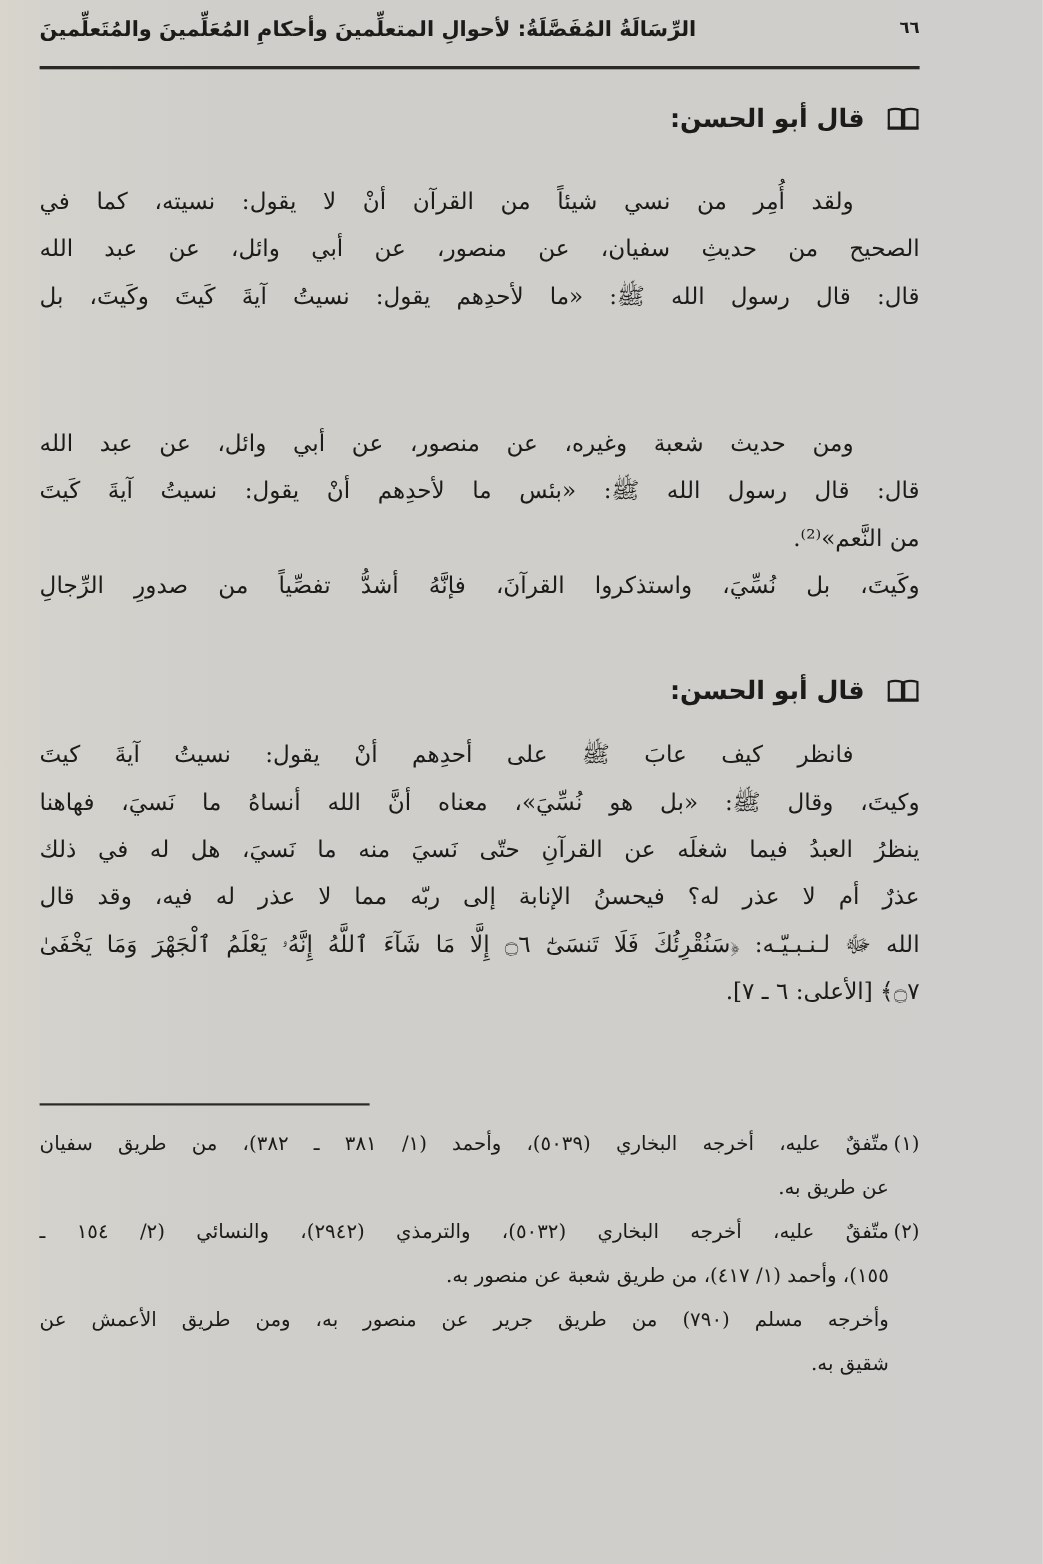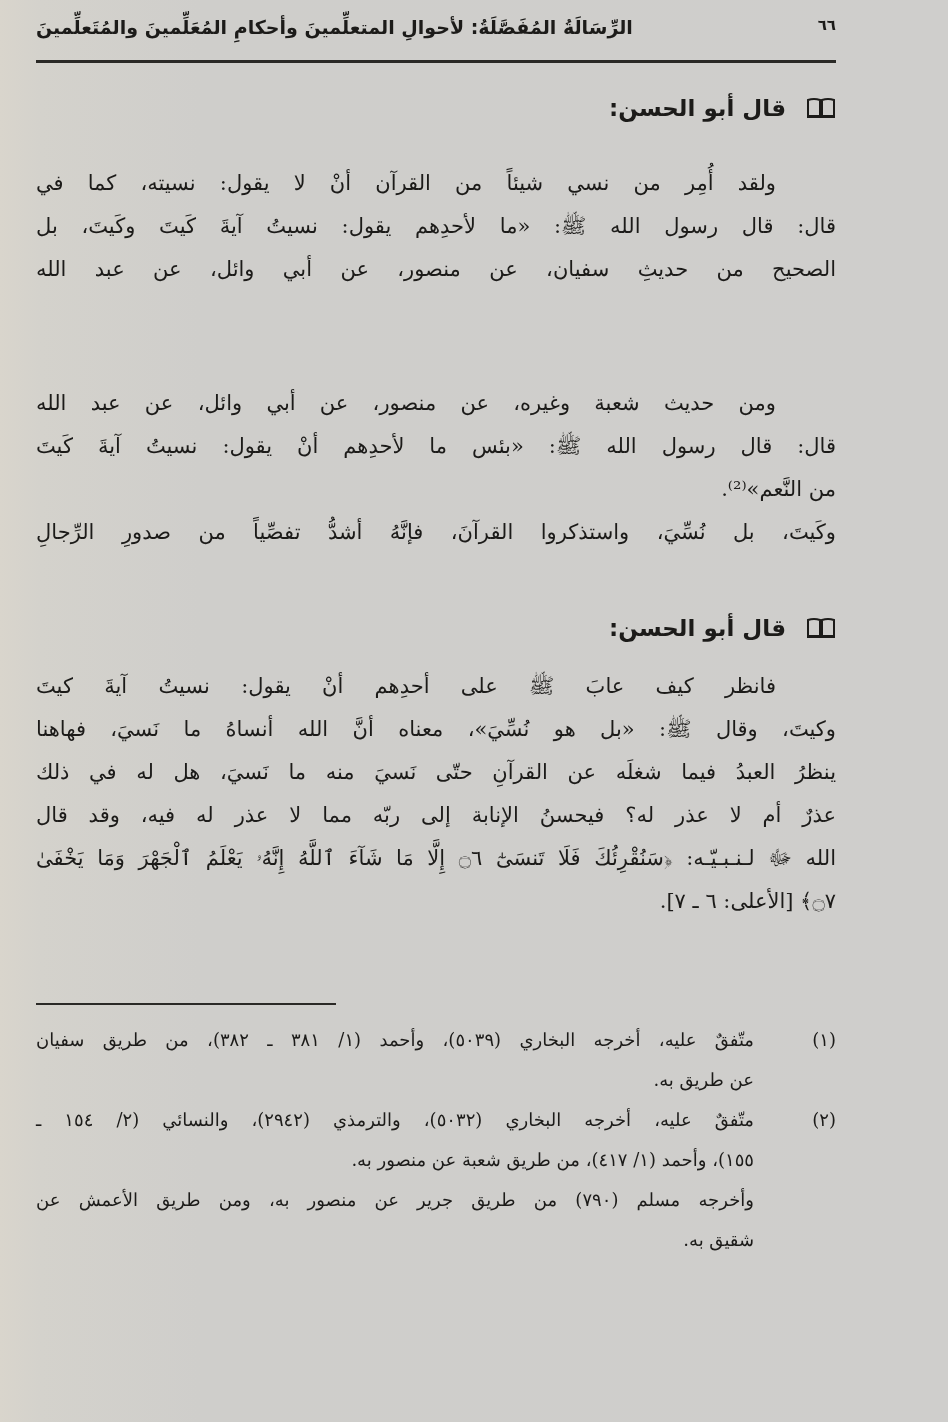--- a/index.html
+++ b/index.html
@@ -18,21 +18,21 @@
   .heading { position:absolute; right:0; display:flex; align-items:center; gap:20px; font-family:"DejaVu Sans", sans-serif; font-weight:bold; font-size:23px; }
   .book-icon { width:30px; height:22px; display:inline-block; }
   .para { position:absolute; left:0; right:0; font-size:21px; line-height:43px; text-align:justify; text-align-last:right; }
   .para .line { display:block; white-space:nowrap; text-align:justify; text-align-last:justify; }
   .para .line.last { text-align-last:right; }
   .para .indent { padding-right:60px; }
   .fn-rule { position:absolute; top:1003px; left:0; width:300px; height:2px; background:#2a2926; right:auto; }
   .footnotes { position:absolute; top:1020px; left:0; right:0; font-size:18px; line-height:40px; }
   .fn { position:relative; }
   .fn-num { position:absolute; right:0; }
-  .fn-body { margin-right:82px; }
+  .fn-body { margin-right:28px; }
   .fn-body .line { display:block; white-space:nowrap; text-align:justify; text-align-last:justify; }
   .fn-body .line.last { text-align-last:right; }
 </style>
 </head>
 <body>
 
 <div class="page">
 
   <div class="header">
     <span class="page-num">٦٦</span>
@@ -43,22 +43,22 @@
   <div class="heading" style="top:95px;">
     <svg class="book-icon" viewBox="0 0 30 22">
       <path d="M2 3 L2 19 L14 19 L14 3 Q8 1 2 3 Z M16 3 L16 19 L28 19 L28 3 Q22 1 16 3 Z" fill="none" stroke="#1c1b19" stroke-width="2"></path>
       <path d="M1 20 L29 20" stroke="#1c1b19" stroke-width="2"></path>
     </svg>
     <span>قال أبو الحسن:</span>
   </div>
 
   <div class="para" style="top:162px;">
     <span class="line indent">ولقد أُمِر من نسي شيئاً من القرآن أنْ لا يقول: نسيته، كما في</span>
+    <span class="line">الصحيح من حديثِ سفيان، عن منصور، عن أبي وائل، عن عبد الله</span>
     <span class="line">قال: قال رسول الله ﷺ: «ما لأحدِهم يقول: نسيتُ آيةَ كَيتَ وكَيتَ، بل</span>
-    <span class="line">الصحيح من حديثِ سفيان، عن منصور، عن أبي وائل، عن عبد الله</span>
   </div>
 
   <div class="para" style="top:382px;">
     <span class="line indent">ومن حديث شعبة وغيره، عن منصور، عن أبي وائل، عن عبد الله</span>
     <span class="line">قال: قال رسول الله ﷺ: «بئس ما لأحدِهم أنْ يقول: نسيتُ آيةَ كَيتَ</span>
     <span class="line last">من النَّعم»⁽²⁾.</span>
     <span class="line">وكَيتَ، بل نُسِّيَ، واستذكروا القرآنَ، فإنَّهُ أشدُّ تفصِّياً من صدورِ الرِّجالِ</span>
   </div>
 
   <div class="heading" style="top:615px;">

